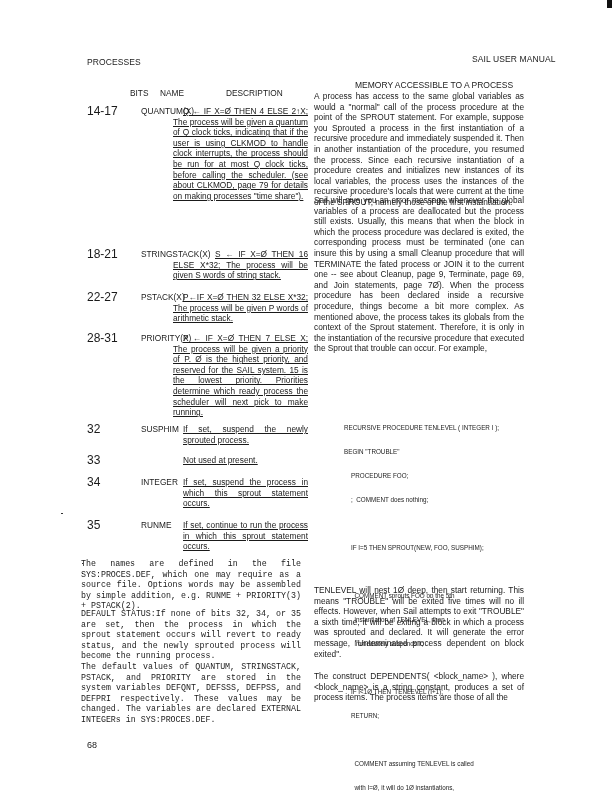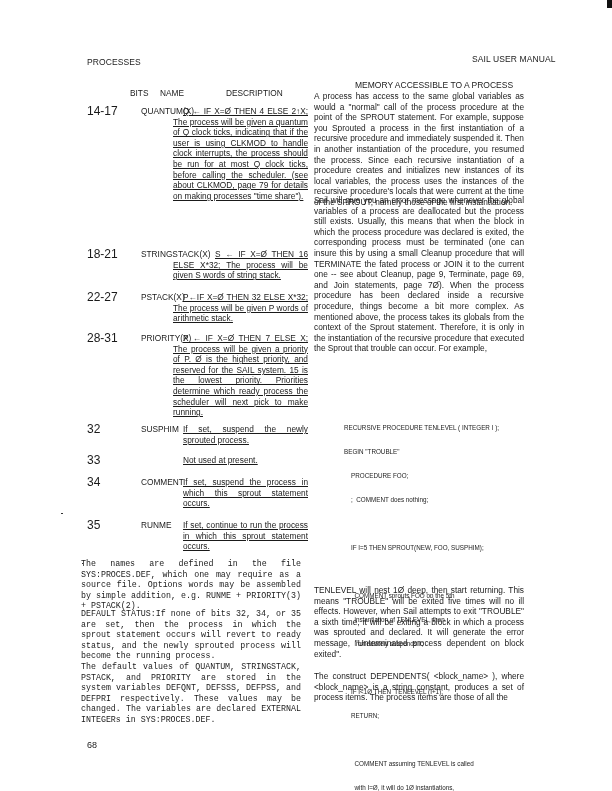--- a/index.html
+++ b/index.html
@@ -67,21 +67,21 @@
 </div>
 
 <div class="entry" style="top:455px;">
   <span class="bits">33</span>
   <span class="name"></span>
   <div class="desc">Not used at present.</div>
 </div>
 
 <div class="entry" style="top:477px;">
   <span class="bits">34</span>
-  <span class="name">COMMENT</span>
+  <span class="name">INTEGER</span>
   <div class="desc">If set, suspend the process in which this sprout statement occurs.</div>
 </div>
 
 <div class="entry" style="top:520px;">
   <span class="bits">35</span>
   <span class="name">RUNME</span>
   <div class="desc">If set, continue to run the process in which this sprout statement occurs.</div>
 </div>
 
 <div class="tick" style="left:61px;top:513px;"></div>

